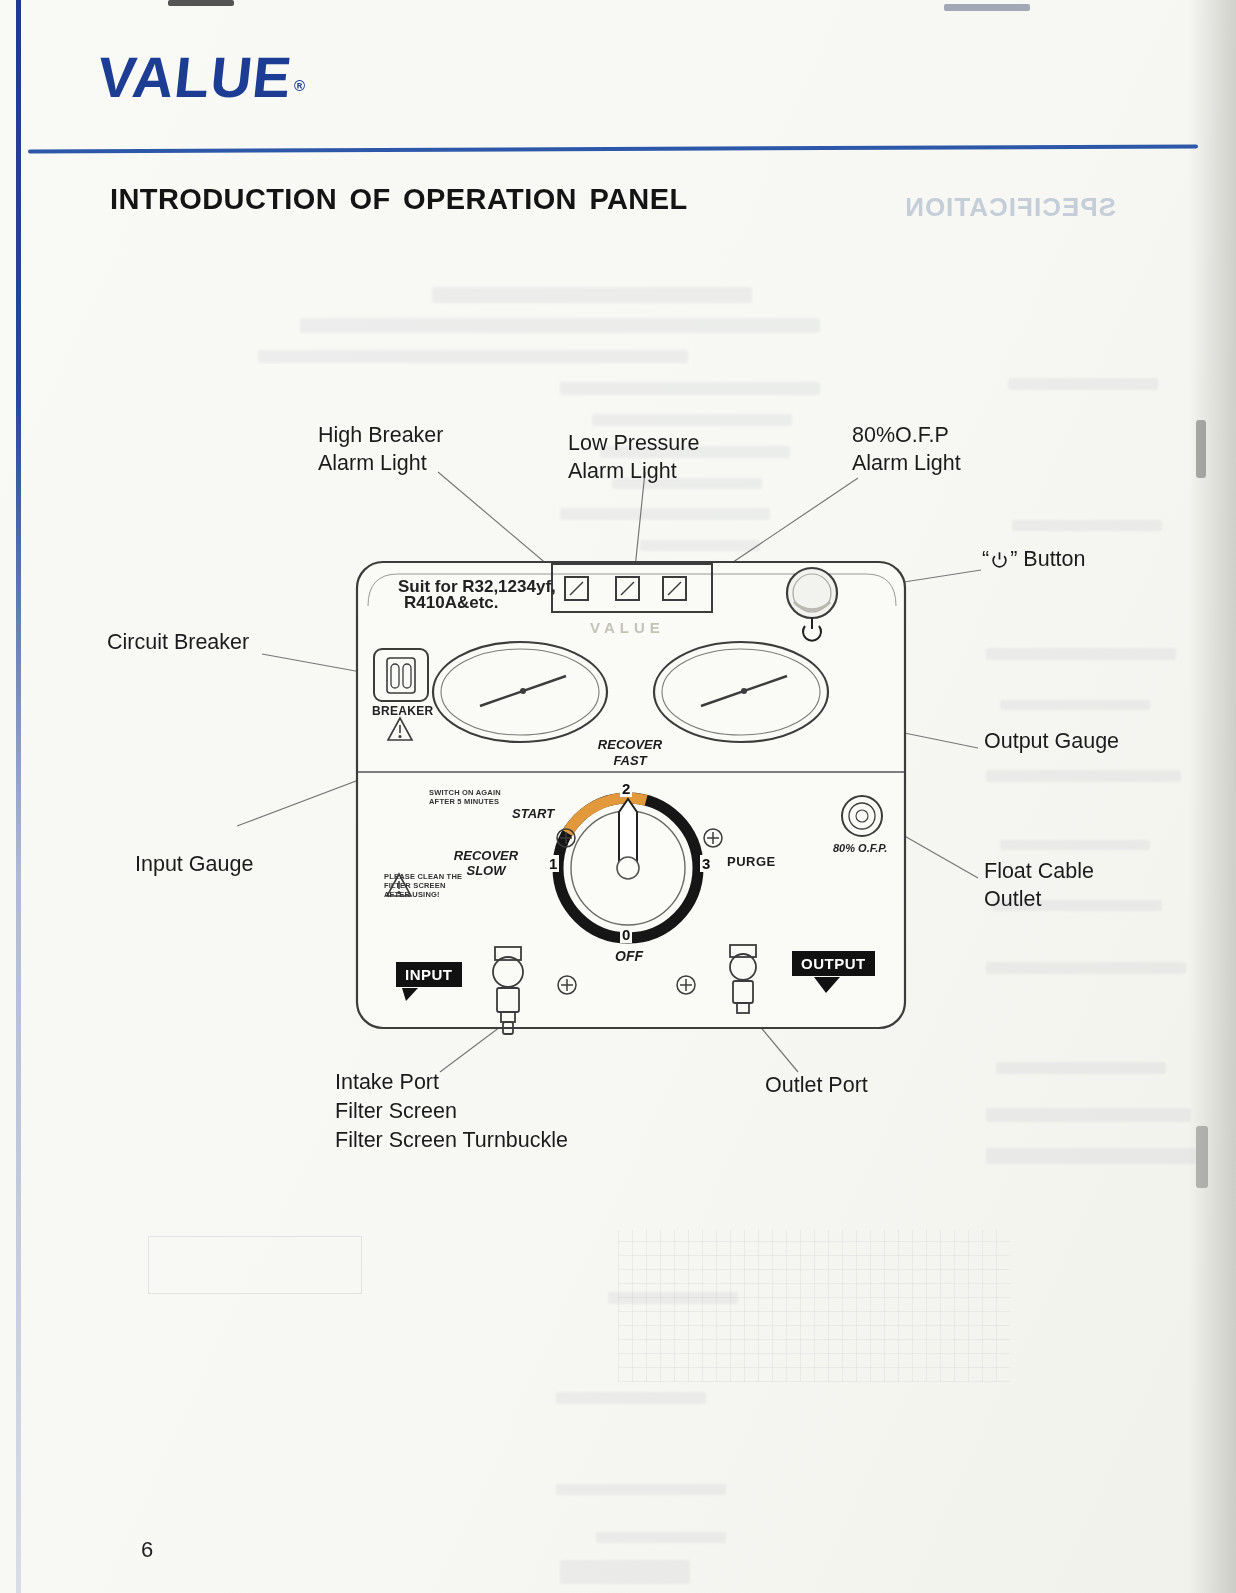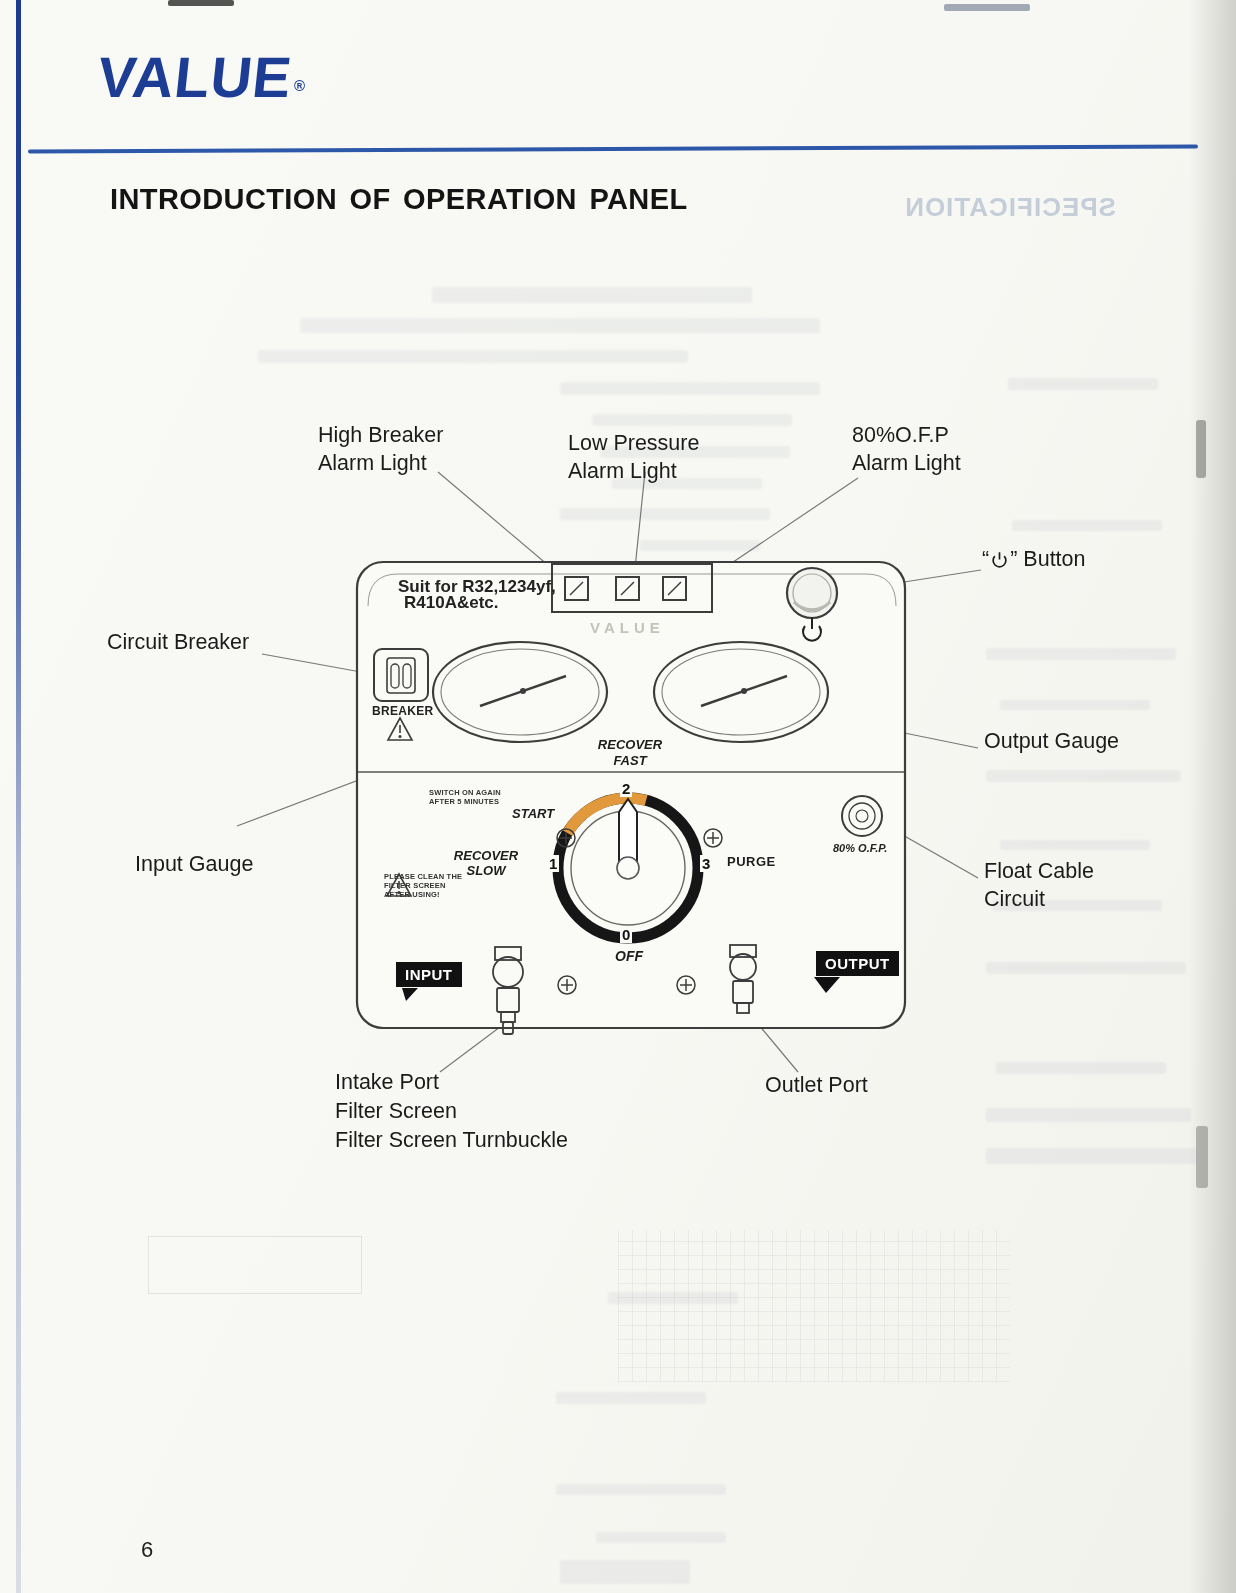--- a/index.html
+++ b/index.html
@@ -235,21 +235,21 @@
     <span>“</span><span class="pwr-ico"><svg width="17" height="17" viewBox="0 0 20 20" fill="none" stroke="#1b1b1b" stroke-width="2">
           <path d="M15.5,6 A7.5,7.5 0 1 1 4.5,6"></path>
           <line x1="10" y1="1.5" x2="10" y2="10"></line>
         </svg></span><span>”</span>&nbsp;<span>Button</span>
   </div>
   <div class="abs callout" style="left:107px;top:628px;">Circuit Breaker</div>
   <div class="abs callout" style="left:984px;top:727px;">Output Gauge</div>
   <div class="abs callout" style="left:135px;top:808px;margin-top:42px;">Input Gauge</div>
   <div class="abs callout" style="left:984px;top:857px;">
     <div>Float Cable</div>
-    <div>Circuit</div>
+    <div>Outlet</div>
   </div>
   <div class="abs callout lh29" style="left:335px;top:1068px;">
     <div>Intake Port</div>
     <div>Filter Screen</div>
     <div>Filter Screen Turnbuckle</div>
   </div>
   <div class="abs callout" style="left:765px;top:1071px;">Outlet Port</div>
 
   <div class="abs suit" style="left:398px;top:579px;">
     <div>Suit for R32,1234yf,</div>
@@ -279,19 +279,19 @@
   <div class="abs pos" style="left:700px;top:855px;">3</div>
   <div class="abs pos" style="left:620px;top:926px;">0</div>
 
   <div class="abs warn-sm" style="left:384px;top:872px;">
     <div>PLEASE CLEAN THE</div>
     <div>FILTER SCREEN</div>
     <div>AFTER USING!</div>
   </div>
 
   <div class="abs tag" style="left:396px;top:962px;">INPUT</div>
-  <div class="abs tag" style="left:816px;top:951px;">OUTPUT</div>
+  <div class="abs tag" style="left:792px;top:951px;">OUTPUT</div>
 
   <div class="abs ofp-lbl" style="left:833px;top:842px;">80% O.F.P.</div>
 
   <div class="abs pagenum" style="left:141px;top:1537px;">6</div>
 
 </div>
 
 </body></html>

